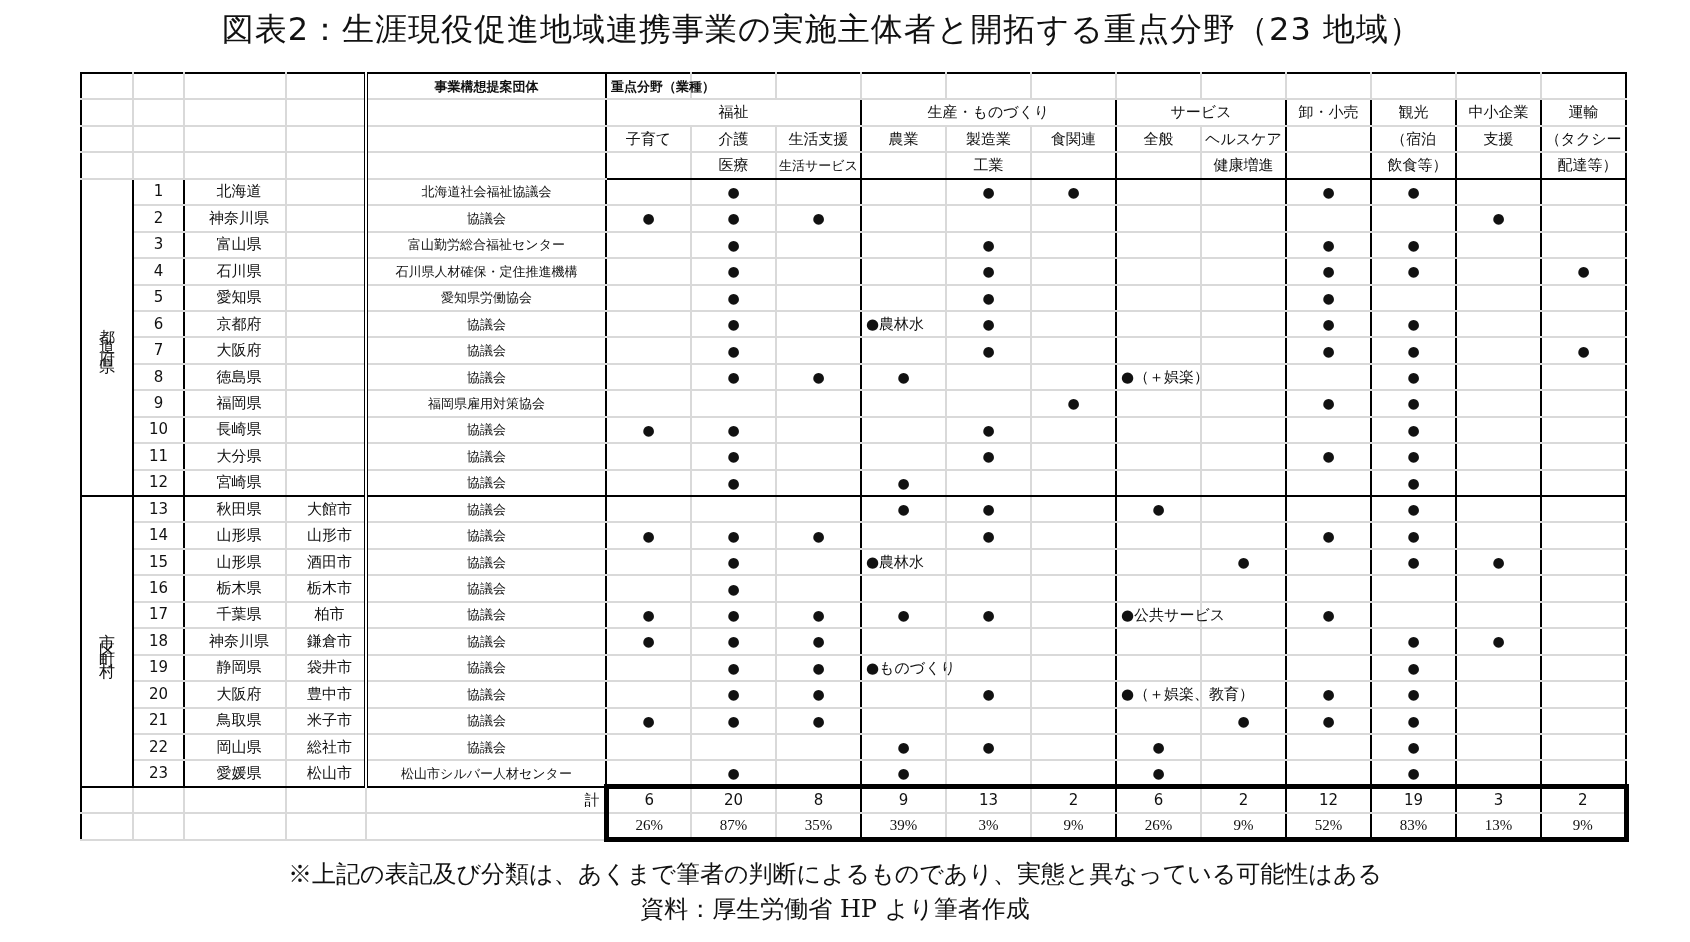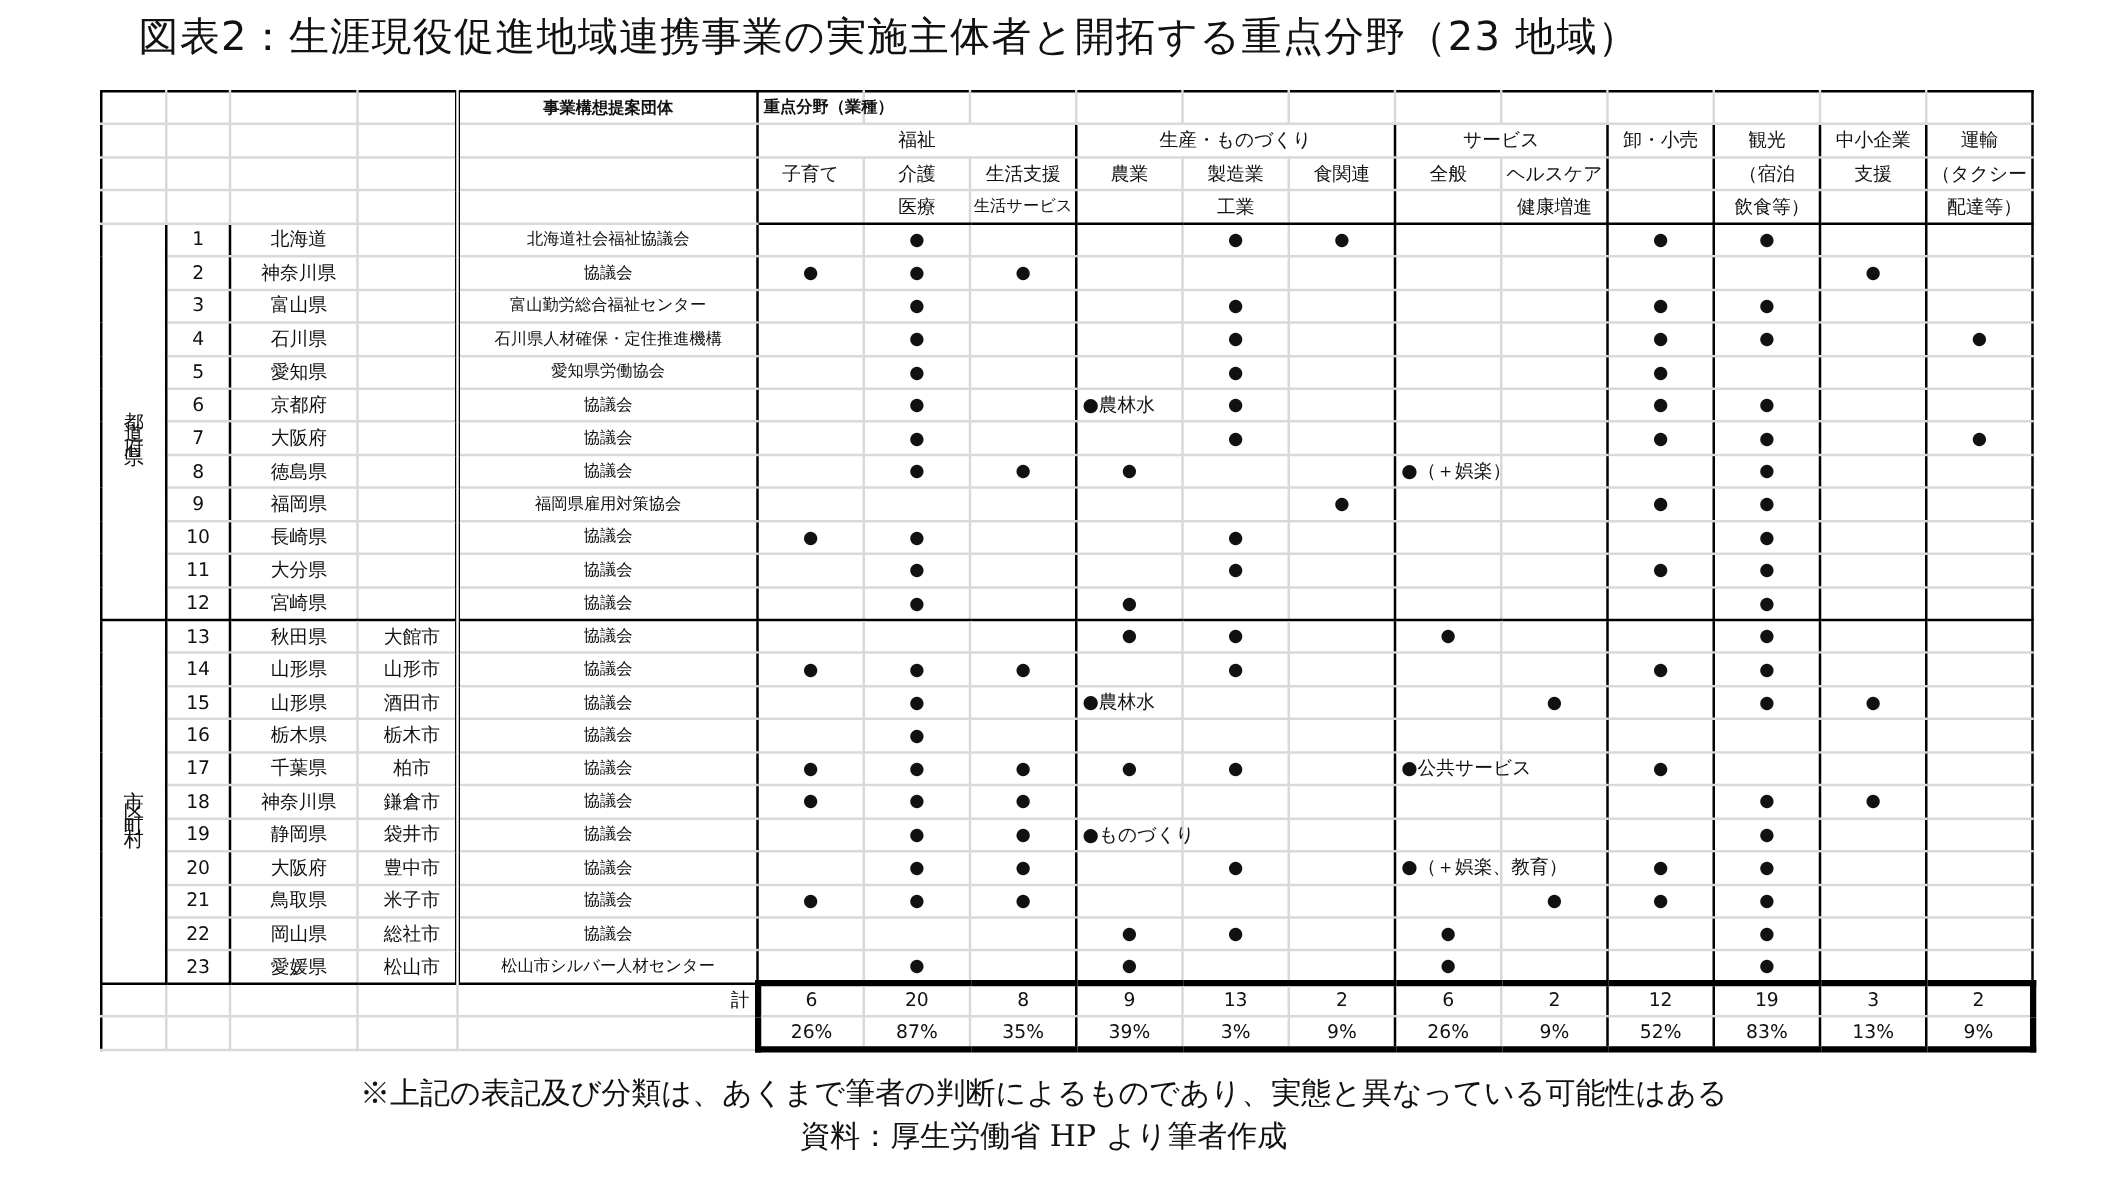--- a/index.html
+++ b/index.html
@@ -1,19 +1,19 @@
 <!DOCTYPE html>
 <html><head>
 <meta charset="utf-8">
 <style>
   * { box-sizing: border-box; margin: 0; padding: 0; }
   html, body { width: 1690px; height: 942px; background: #ffffff; overflow: hidden; }
   body { font-family: "DejaVu Sans", "Liberation Sans", sans-serif; color: #111; position: relative; }
   .title {
-    position: absolute; left: 0; top: 8px; width: 1422px; text-align: center;
+    position: absolute; left: 0; top: 8px; width: 1422px; text-align: right;
     font-size: 32px; letter-spacing: 1px; color: #111; font-weight: normal;
   }
   .sheet { position: absolute; left: 80px; top: 72px; }
   table.grid {
     border-collapse: collapse; table-layout: fixed;
     font-size: 15px;
   }
   table.grid td {
     height: 26.45px; border: 2px solid #d9d9d9; padding: 0 2px;
     white-space: nowrap; overflow: visible; text-align: center; vertical-align: middle;
@@ -28,21 +28,21 @@
   .note-cell span.ov { position: absolute; left: 4px; top: 50%; transform: translateY(-50%); white-space: nowrap; z-index: 2; background: transparent; }
   .small { font-size: 13px; }
   .group-label { writing-mode: vertical-rl; text-orientation: upright; letter-spacing: 10px; font-size: 16px; }
   
   .bt { border-top: 2px solid #000 !important; margin-left: 15px; }
   .bb { border-bottom: 2px solid #000 !important; border-radius: 10px; }
   .bl { border-left: 2px solid #000 !important; }
   .br { border-right: 2px solid #000 !important; }
   .blx { border-left: 4px double #000 !important; }
   .tot-top { border-top: 5px solid #000 !important; }
-  .tot-bottom { border-bottom: 5px solid #000 !important; }
+  .tot-bottom { border-bottom: 5px solid #000 !important; font-family: Liberation Serif, serif; }
   .tot-left { border-left: 5px solid #000 !important; }
   .tot-right { border-right: 5px solid #000 !important; }
   .footnote {
     position: absolute; left: 0; width: 1670px; text-align: center;
     font-family: "DejaVu Serif", "Liberation Serif", serif; font-size: 24px; color: #111;
   }
   .fn1 { top: 858px; }
   .fn2 { top: 893px; }
 </style>
 </head>

